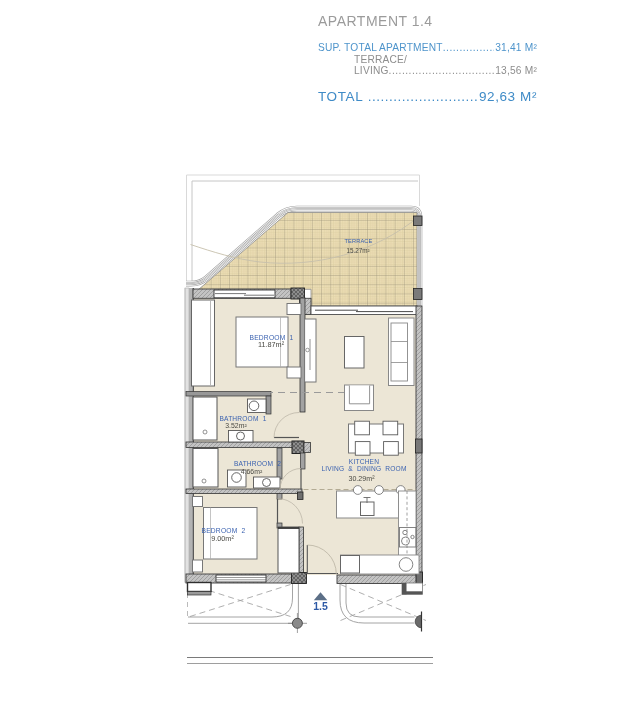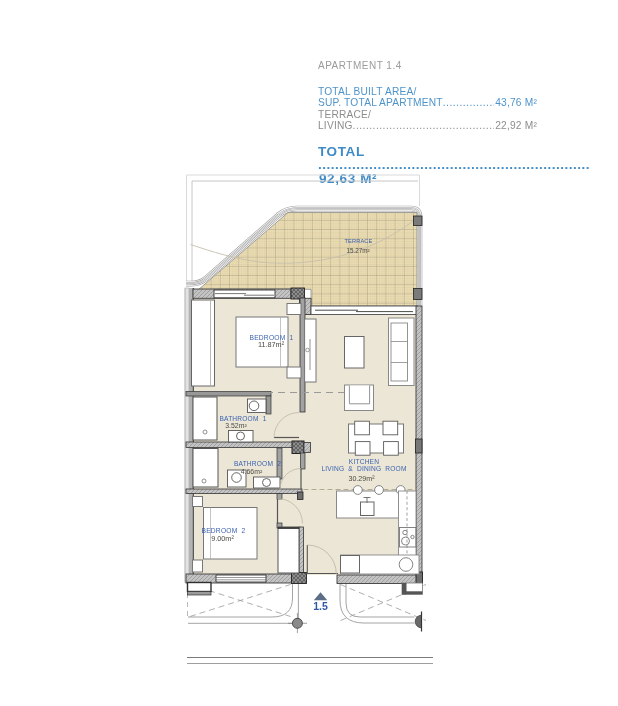--- a/index.html
+++ b/index.html
@@ -1,49 +1,46 @@
 <!DOCTYPE html>
 <html><head>
 <meta charset="utf-8">
 <style>
   html,body{margin:0;padding:0;background:#fff;width:618px;height:706px;overflow:hidden;}
   body{font-family:"Liberation Sans", sans-serif;position:relative;}
   .hdr{position:absolute;left:318px;top:15px;width:219px;}
-  .apt{color:#9b9b9b;font-size:10px;letter-spacing:0.5px;white-space:nowrap;line-height:13px;margin-top:44px;}
+  .apt{color:#9b9b9b;font-size:14px;letter-spacing:0.5px;white-space:nowrap;line-height:13px;}
   .row{display:flex;align-items:baseline;font-size:10.2px;line-height:11px;letter-spacing:0.2px;white-space:nowrap;}
   .blue{color:#4e94cb;}
-  .gray{color:#8d8d8d;}
+  .gray{color:#8d8d8d;margin-left:36px;}
   .dots{flex:1 1 auto;overflow:hidden;white-space:nowrap;letter-spacing:0.5px;}
   .val{padding-left:1px;}
-  .tot{font-size:13.5px;line-height:13.5px;font-weight:bold;color:#3f8bc7;letter-spacing:0.6px;flex-direction:column;}
+  .tot{font-size:13.5px;line-height:13.5px;font-weight:normal;color:#3f8bc7;letter-spacing:0.6px;}
   svg{position:absolute;left:0;top:0;}
 </style>
 </head>
 <body>
 
 <div class="hdr">
   <div class="apt">APARTMENT 1.4</div>
   <div style="height:14px"></div>
 
   <div class="row blue">
-      <span>TOTAL BUILT AREA/</span>
-    </div>
-  <div class="row blue">
       <span>SUP. TOTAL APARTMENT</span>
       <span class="dots">................................................................................</span>
-      <span class="val">43,76 M²</span>
+      <span class="val">31,41 M²</span>
     </div>
 
   <div class="row gray" style="margin-top:0.5px">
       <span>TERRACE/</span>
     </div>
   <div class="row gray">
       <span>LIVING</span>
       <span class="dots">................................................................................</span>
-      <span class="val">22,92 M²</span>
+      <span class="val">13,56 M²</span>
     </div>
   <div style="height:14px"></div>
 
   <div class="row tot">
       <span>TOTAL&nbsp;</span>
       <span class="dots">................................................................</span>
       <span class="val">92,63 M²</span>
     </div>
 </div>
 <svg width="618" height="706" viewBox="0 0 618 706">

